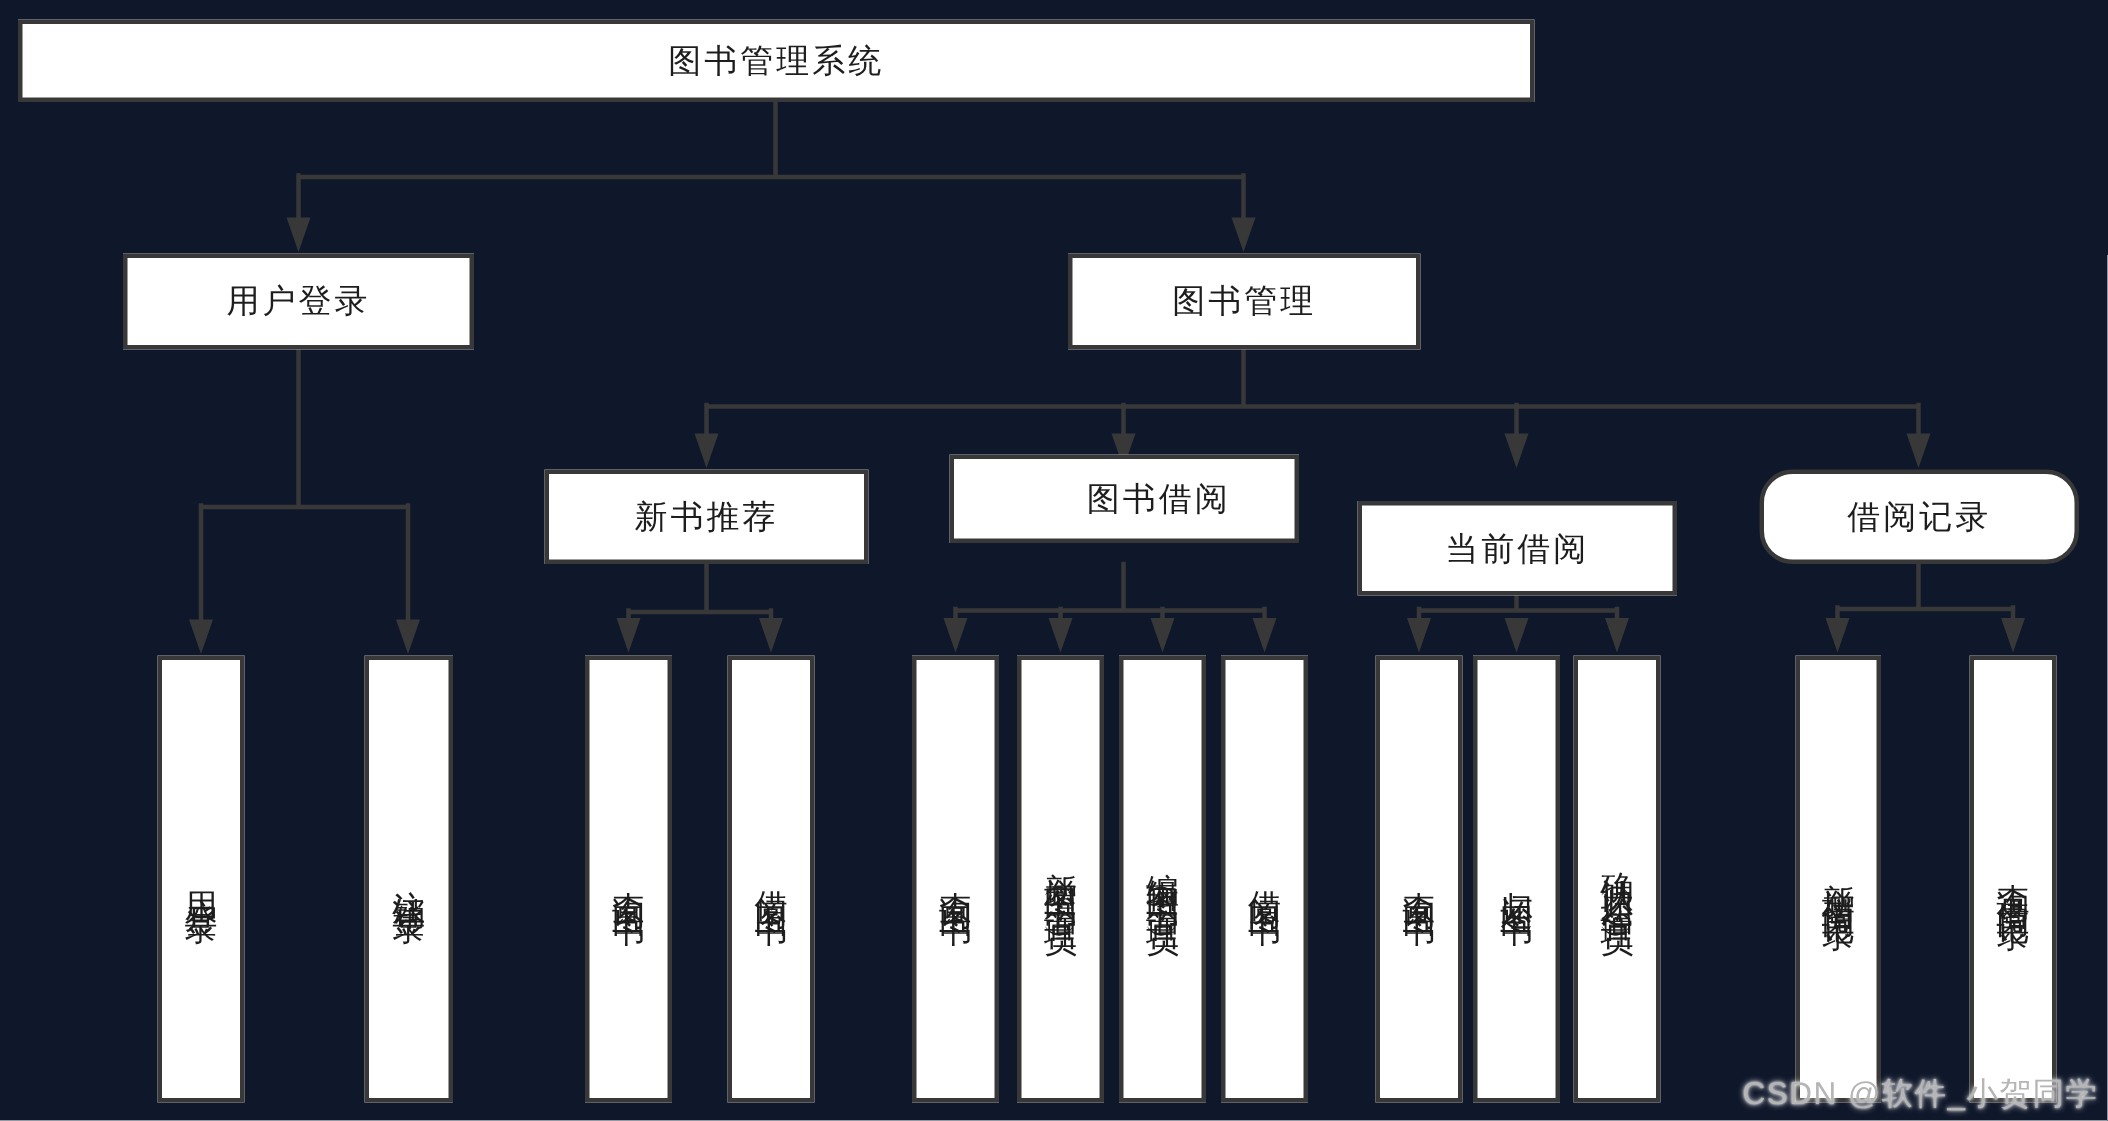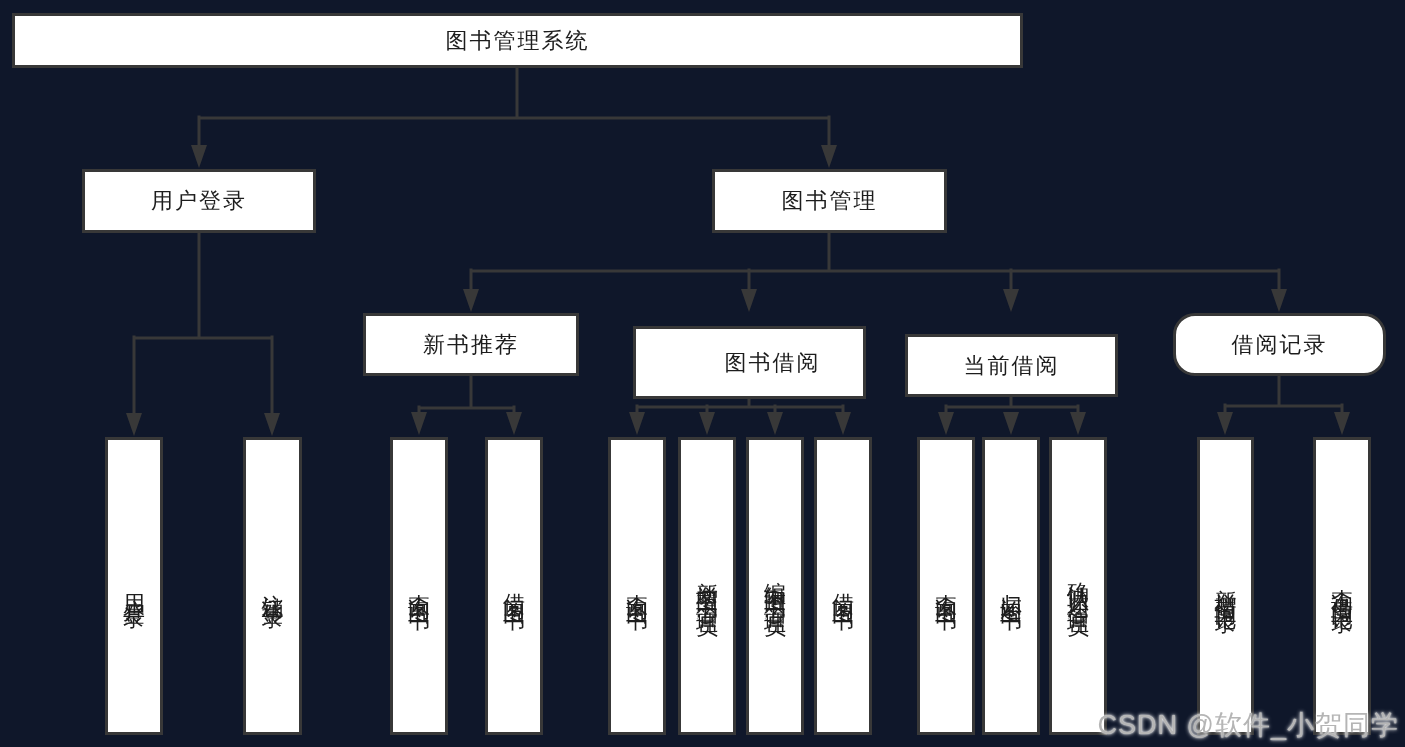--- a/index.html
+++ b/index.html
@@ -44,21 +44,21 @@
     text-orientation: mixed;
     font-size: 22px;
     letter-spacing: 5px;
     line-height: 1;
   }
   .watermark {
     position: absolute;
     right: 6px;
     bottom: 4px;
     z-index: 3;
-    font-size: 27px;
+    font-size: 21px;
     letter-spacing: 1px;
     color: #b5b5b5;
     text-shadow: 0 0 2px #ffffff, 0 0 4px #ffffff;
     white-space: nowrap;
   }
 </style>
 </head>
 <body>
 
 <div class="canvas">
@@ -93,21 +93,21 @@
       <polygon points="1334,412 1350,412 1342,435"></polygon>
     </g>
   </svg>
 
   <div class="node h" style="left:12px; top:13px; width:1011px; height:55px;">图书管理系统</div>
 
   <div class="node h" style="left:82px; top:169px; width:234px; height:64px;">用户登录</div>
   <div class="node h" style="left:712px; top:169px; width:235px; height:64px;">图书管理</div>
 
   <div class="node h" style="left:363px; top:313px; width:216px; height:63px;">新书推荐</div>
-  <div class="node h" style="left:633px; top:326px; width:233px; height:73px;padding-left:46px;">图书借阅</div>
+  <div class="node h" style="left:633px; top:303px; width:233px; height:59px;padding-left:46px;">图书借阅</div>
   <div class="node h" style="left:905px; top:313px; width:213px; height:63px;margin-top:21px;">当前借阅</div>
   <div class="node h" style="left:1173px; top:313px; width:213px; height:63px;border-radius:22px;">借阅记录</div>
 
   <div class="node v" style="left:105px; top:437px; width:58px; height:298px;">用户登录</div>
   <div class="node v" style="left:243px; top:437px; width:59px; height:298px;">注销登录</div>
 
   <div class="node v" style="left:390px; top:437px; width:58px; height:298px;">查询图书</div>
   <div class="node v" style="left:485px; top:437px; width:58px; height:298px;">借阅图书</div>
 
   <div class="node v" style="left:608px; top:437px; width:58px; height:298px;">查询图书</div>

